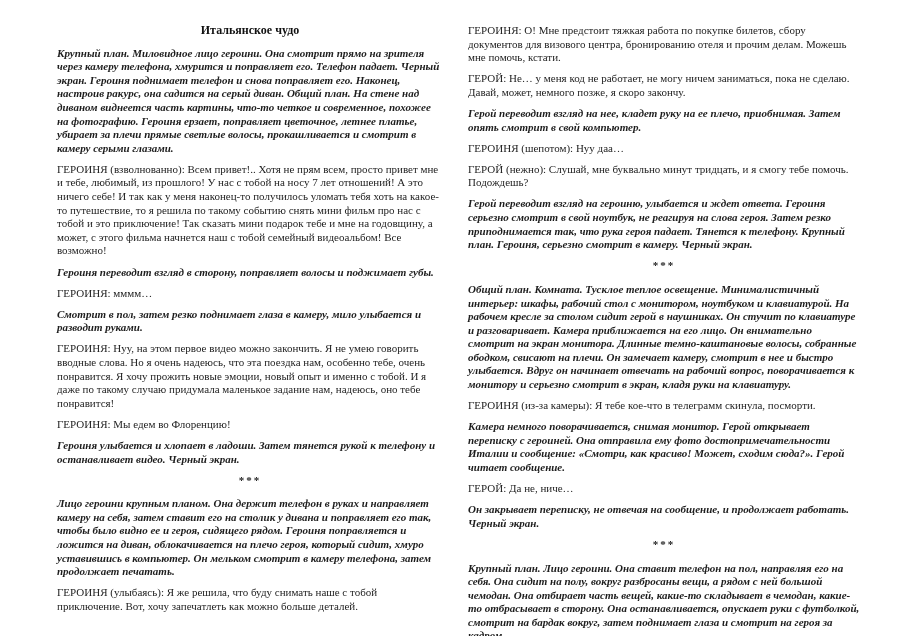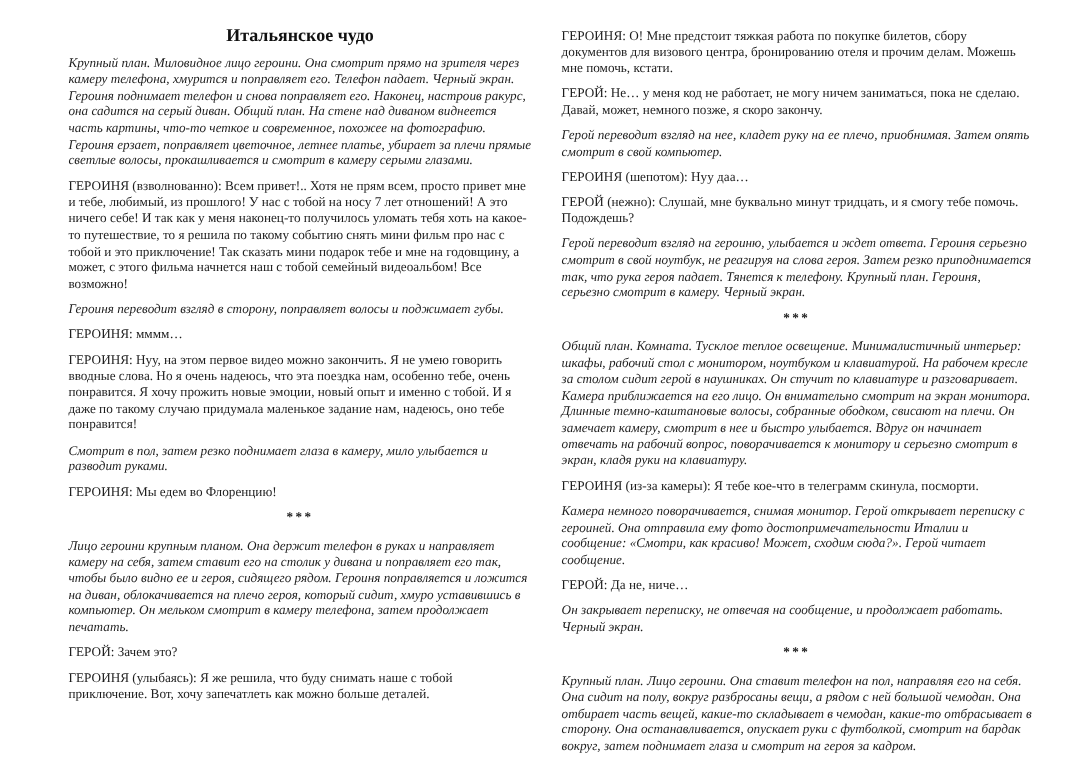--- a/index.html
+++ b/index.html
@@ -20,32 +20,33 @@
     padding: 24px 40px 0 57px;
     gap: 25px;
   }
   .col {
     font-size: 11px;
     line-height: 13.6px;
   }
   .col-left  { width: 386px; }
   .col-right { width: 392px; }
   .doc-title {
-    font-size: 15px;
+    font-size: 12px;
     font-weight: bold;
     text-align: center;
     margin: 0 0 9px 0;
     color: #111111;
   }
   p.block {
     margin: 0 0 7.5px 0;
     text-align: left;
   }
   p.action {
     font-style: italic;
+    font-weight: bold;
   }
   p.dialogue {
     font-style: normal;
   }
   p.separator {
     text-align: center;
     font-weight: bold;
     letter-spacing: 2px;
     margin: 3px 0 10px 0;
   }
@@ -54,26 +55,26 @@
 <body>
 
 <div class="spread">
 
   <div class="col col-left">
     <h1 class="doc-title">Итальянское чудо</h1>
     <p class="block action">Крупный план. Миловидное лицо героини. Она смотрит прямо на зрителя через камеру телефона, хмурится и поправляет его. Телефон падает. Черный экран. Героиня поднимает телефон и снова поправляет его. Наконец, настроив ракурс, она садится на серый диван. Общий план. На стене над диваном виднеется часть картины, что-то четкое и современное, похожее на фотографию. Героиня ерзает, поправляет цветочное, летнее платье, убирает за плечи прямые светлые волосы, прокашливается и смотрит в камеру серыми глазами.</p>
     <p class="block dialogue">ГЕРОИНЯ (взволнованно): Всем привет!.. Хотя не прям всем, просто привет мне и тебе, любимый, из прошлого! У нас с тобой на носу 7 лет отношений! А это ничего себе! И так как у меня наконец-то получилось уломать тебя хоть на какое-то путешествие, то я решила по такому событию снять мини фильм про нас с тобой и это приключение! Так сказать мини подарок тебе и мне на годовщину, а может, с этого фильма начнется наш с тобой семейный видеоальбом! Все возможно!</p>
     <p class="block action">Героиня переводит взгляд в сторону, поправляет волосы и поджимает губы.</p>
     <p class="block dialogue">ГЕРОИНЯ: мммм…</p>
+    <p class="block action">Смотрит в пол, затем резко поднимает глаза в камеру, мило улыбается и разводит руками.</p>
     <p class="block dialogue">ГЕРОИНЯ: Нуу, на этом первое видео можно закончить. Я не умею говорить вводные слова. Но я очень надеюсь, что эта поездка нам, особенно тебе, очень понравится. Я хочу прожить новые эмоции, новый опыт и именно с тобой. И я даже по такому случаю придумала маленькое задание нам, надеюсь, оно тебе понравится!</p>
-    <p class="block action">Смотрит в пол, затем резко поднимает глаза в камеру, мило улыбается и разводит руками.</p>
     <p class="block dialogue">ГЕРОИНЯ: Мы едем во Флоренцию!</p>
+    <p class="block action">Героиня улыбается и хлопает в ладоши. Затем тянется рукой к телефону и останавливает видео. Черный экран.</p>
     <p class="block separator">***</p>
     <p class="block action">Лицо героини крупным планом. Она держит телефон в руках и направляет камеру на себя, затем ставит его на столик у дивана и поправляет его так, чтобы было видно ее и героя, сидящего рядом. Героиня поправляется и ложится на диван, облокачивается на плечо героя, который сидит, хмуро уставившись в компьютер. Он мельком смотрит в камеру телефона, затем продолжает печатать.</p>
-    <p class="block dialogue">ГЕРОЙ: Зачем это?</p>
     <p class="block dialogue">ГЕРОИНЯ (улыбаясь): Я же решила, что буду снимать наше с тобой приключение. Вот, хочу запечатлеть как можно больше деталей.</p>
 
   </div>
 
   <div class="col col-right">
     <p class="block dialogue">ГЕРОИНЯ: О! Мне предстоит тяжкая работа по покупке билетов, сбору документов для визового центра, бронированию отеля и прочим делам. Можешь мне помочь, кстати.</p>
     <p class="block dialogue">ГЕРОЙ: Не… у меня код не работает, не могу ничем заниматься, пока не сделаю. Давай, может, немного позже, я скоро закончу.</p>
     <p class="block action">Герой переводит взгляд на нее, кладет руку на ее плечо, приобнимая. Затем опять смотрит в свой компьютер.</p>
     <p class="block dialogue">ГЕРОИНЯ (шепотом): Нуу даа…</p>
     <p class="block dialogue">ГЕРОЙ (нежно): Слушай, мне буквально минут тридцать, и я смогу тебе помочь. Подождешь?</p>

